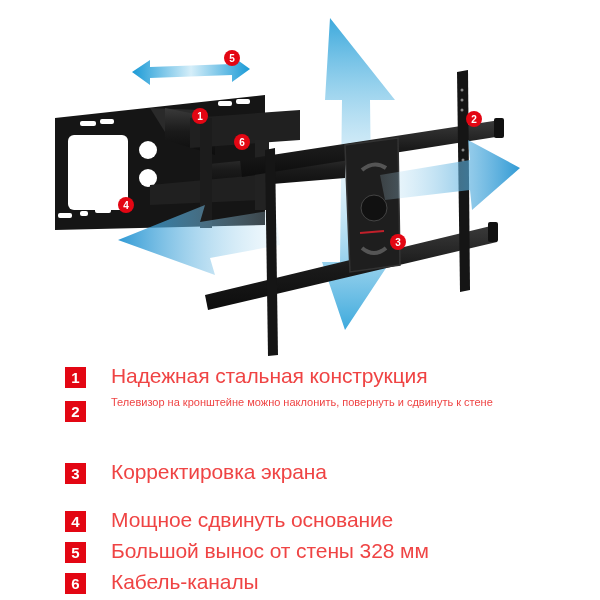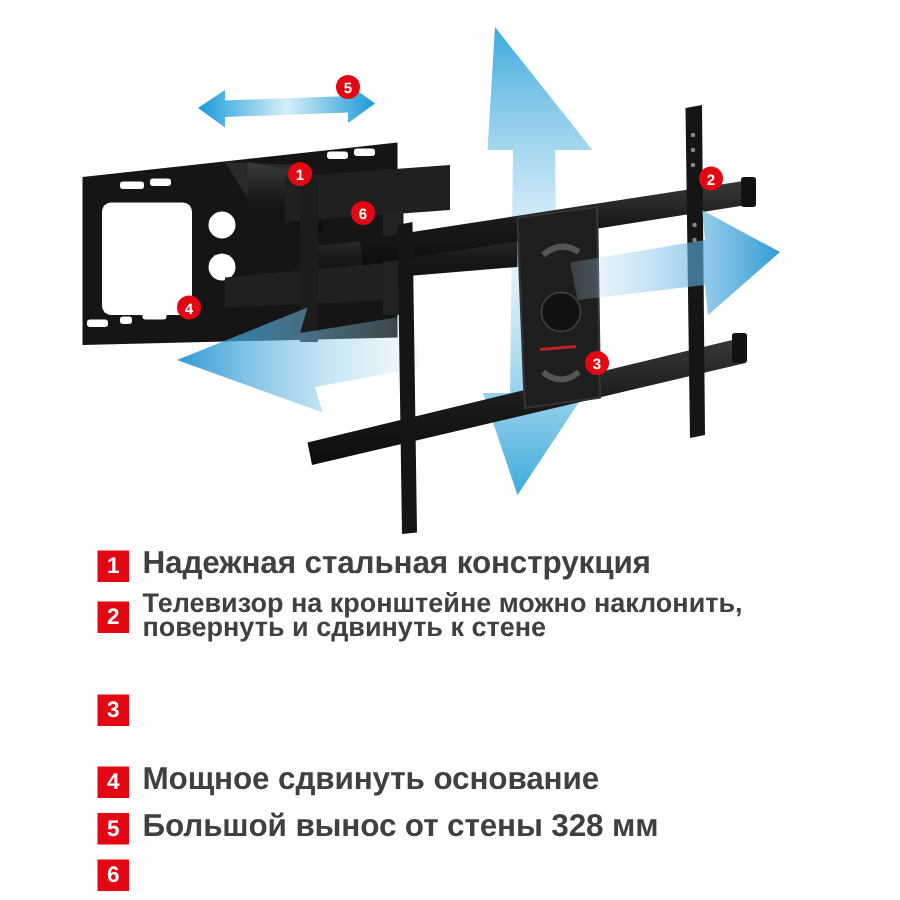--- a/index.html
+++ b/index.html
@@ -6,23 +6,23 @@
     body { width: 600px; height: 600px; position: relative; overflow: hidden; font-family: "Liberation Sans", sans-serif; }
     .illustration { position: absolute; left: 0; top: 0; width: 600px; height: 360px; }
     .illustration svg { display: block; }
     .features { position: absolute; left: 65px; top: 362px; width: 520px; }
     .feature { position: absolute; left: 0; display: flex; align-items: flex-start; }
     .badge {
       width: 21px; height: 21px; background: #e30613; color: #fff;
       font-weight: bold; font-size: 15px; line-height: 21px; text-align: center;
       flex: 0 0 21px; margin-top: 5px;
     }
-    .ftext { margin-left: 9px; color: #404040; font-weight: bold; }
+    .ftext { margin-left: 25px; color: #ef4444; }
     .ftitle { font-size: 21px; line-height: 28px; letter-spacing: -0.1px; white-space: nowrap; }
-    .fdesc { font-size: 18px; line-height: 16px; margin-top: -2px; white-space: normal; width: 470px; }
+    .fdesc { font-size: 11px; line-height: 16px; margin-top: -2px; white-space: normal; width: 470px; }
   </style>
 </head>
 <body>
 
 <div class="illustration">
   <svg width="600" height="360" viewBox="0 0 600 360" xmlns="http://www.w3.org/2000/svg">
     <defs>
       <linearGradient id="gVert" x1="0" y1="0" x2="0" y2="1">
         <stop offset="0" stop-color="#1a9ad6"></stop>
         <stop offset="0.5" stop-color="#bfe3f5" stop-opacity="0.5"></stop>
@@ -149,30 +149,34 @@
   </div>
   <div class="feature" style="top:34px">
     <div class="badge">2</div>
     <div class="ftext">
       <div class="fdesc">Телевизор на кронштейне можно наклонить, повернуть и сдвинуть к стене</div>
     </div>
   </div>
   <div class="feature" style="top:96px">
     <div class="badge">3</div>
     <div class="ftext">
+      <div class="ftitle">Корректировка экрана</div>
     </div>
   </div>
   <div class="feature" style="top:144px">
     <div class="badge">4</div>
     <div class="ftext">
       <div class="ftitle">Мощное сдвинуть основание</div>
     </div>
   </div>
   <div class="feature" style="top:175px">
     <div class="badge">5</div>
     <div class="ftext">
       <div class="ftitle">Большой вынос от стены 328 мм</div>
     </div>
   </div>
   <div class="feature" style="top:206px">
     <div class="badge">6</div>
+    <div class="ftext">
+      <div class="ftitle">Кабель-каналы</div>
+    </div>
   </div>
 </div>
 
 </body></html>

